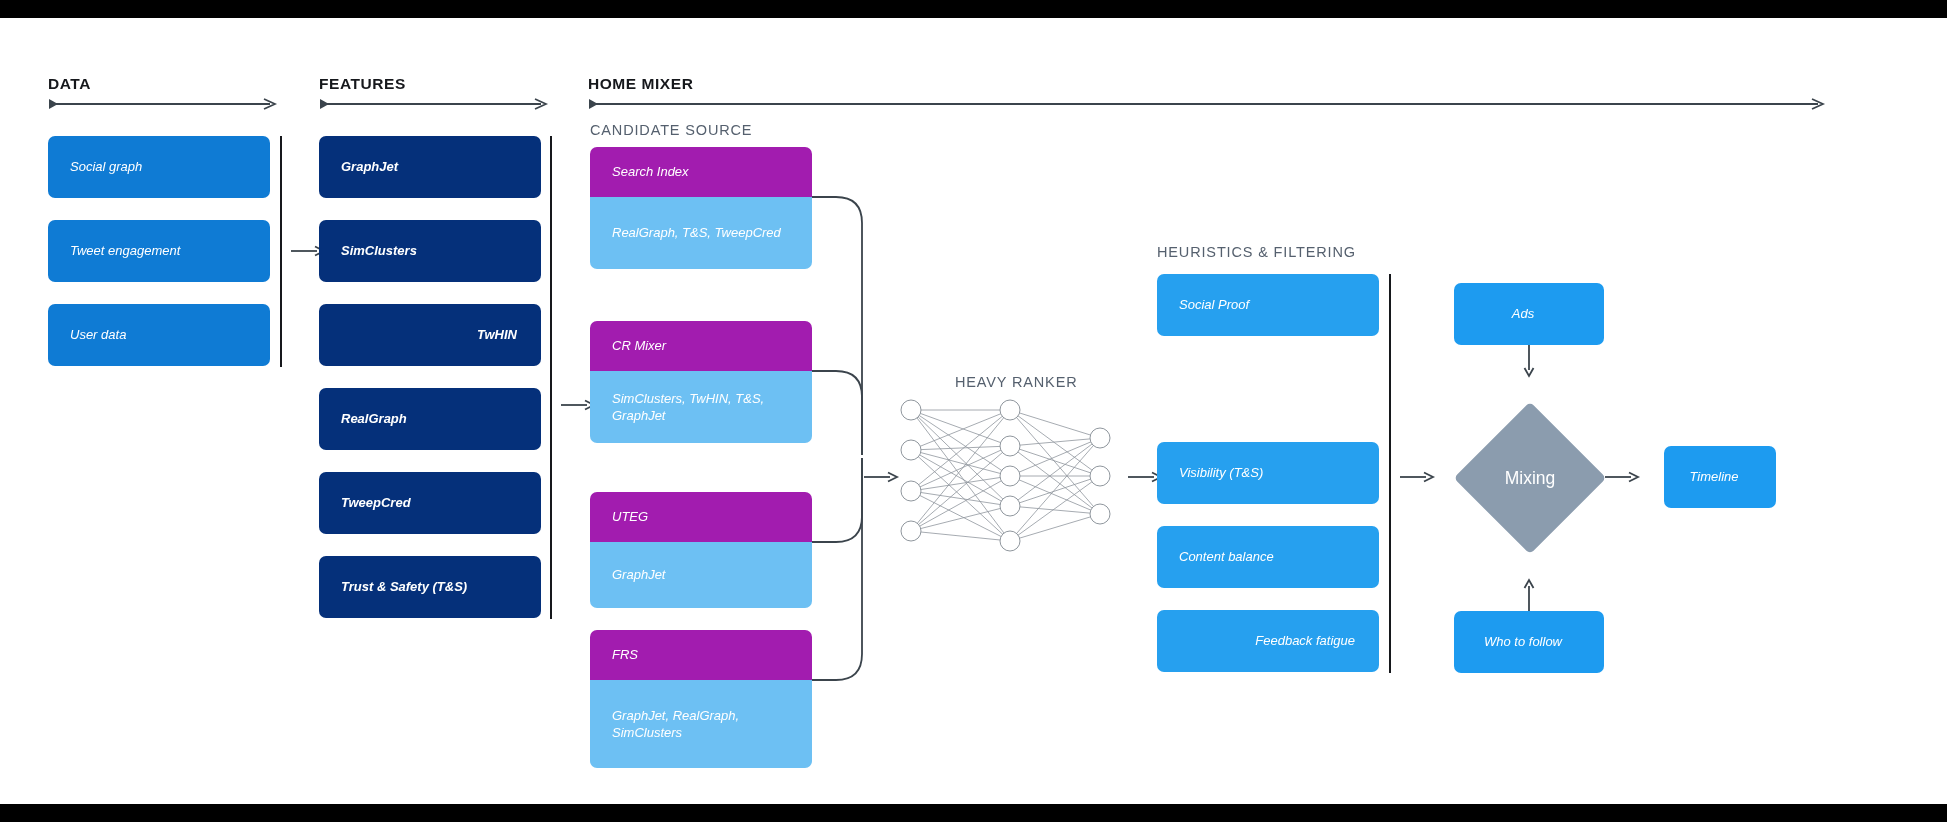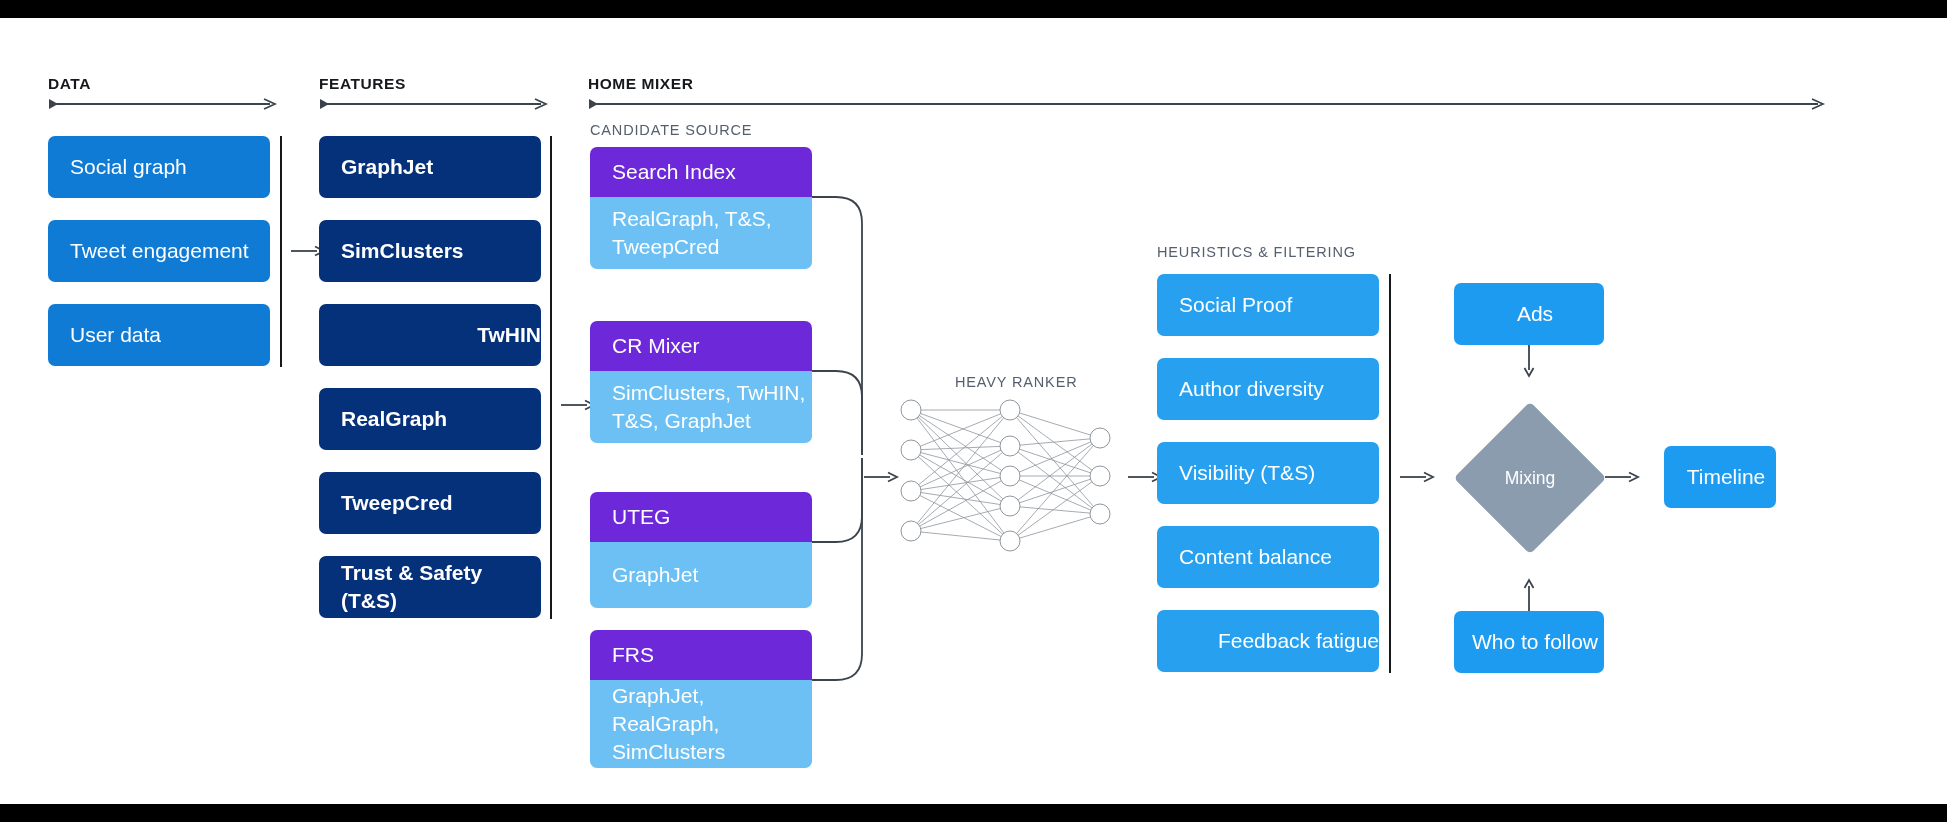--- a/index.html
+++ b/index.html
@@ -35,29 +35,30 @@
   
   .head-arrow { position: absolute; height: 12px; }
   .head-arrow svg { display: block; overflow: visible; }
   
   .box {
     position: absolute;
     border-radius: 7px;
     display: flex;
     align-items: center;
     color: #ffffff;
-    font-size: 21px;
+    font-size: 13px;
     line-height: 1.32;
     padding-left: 22px;
-    padding-right: 0;
+    padding-right: 24px;
+    font-style: italic;
   }
   .box.center { justify-content: center; padding-left: 12px; text-align: center; }
   .data-box    { background: #0f7bd4; }
   .feature-box { background: #05307a; font-weight: 700; }
-  .cand-top    { background: #6d28d9; border-radius: 7px 7px 0 0; text-align: right; }
+  .cand-top    { background: #a21caf; border-radius: 7px 7px 0 0; text-align: right; }
   .cand-bot    { background: #6dc0f3; border-radius: 0 0 7px 7px; }
   .heur-box    { background: #26a0ef; }
   .side-box    { background: #1d9bf0; }
   
   .vdiv { position: absolute; width: 1.6px; background: #16181c; }
   
   .mini-arrow { position: absolute; }
   .mini-arrow svg { display: block; overflow: visible; }
   
   #curves { position: absolute; left: 0; top: 0; overflow: visible; }
@@ -272,23 +273,20 @@
       <path d="M0 6 L26 6" stroke="#3b444c" stroke-width="1.8" fill="none"></path>
       <path d="M24 1.5 L33 6 L24 10.5" stroke="#3b444c" stroke-width="1.8" fill="none"></path>
     </svg>
   </div>
 
   <div class="sub-head" style="left:1157px; top:226px;">HEURISTICS &amp; FILTERING</div>
 
   <div class="box heur-box" style="left:1157px; top:256px; width:222px; height:62px;">
     <span>Social Proof</span>
   </div>
-  <div class="box heur-box" style="left:1157px; top:340px; width:222px; height:62px;">
-    <span>Author diversity</span>
-  </div>
   <div class="box heur-box" style="left:1157px; top:424px; width:222px; height:62px;">
     <span>Visibility (T&amp;S)</span>
   </div>
   <div class="box heur-box" style="left:1157px; top:508px; width:222px; height:62px;">
     <span>Content balance</span>
   </div>
   <div class="box heur-box" style="left:1157px; top:592px; width:222px; height:62px;justify-content:flex-end;">
     <span>Feedback fatigue</span>
   </div>
 

